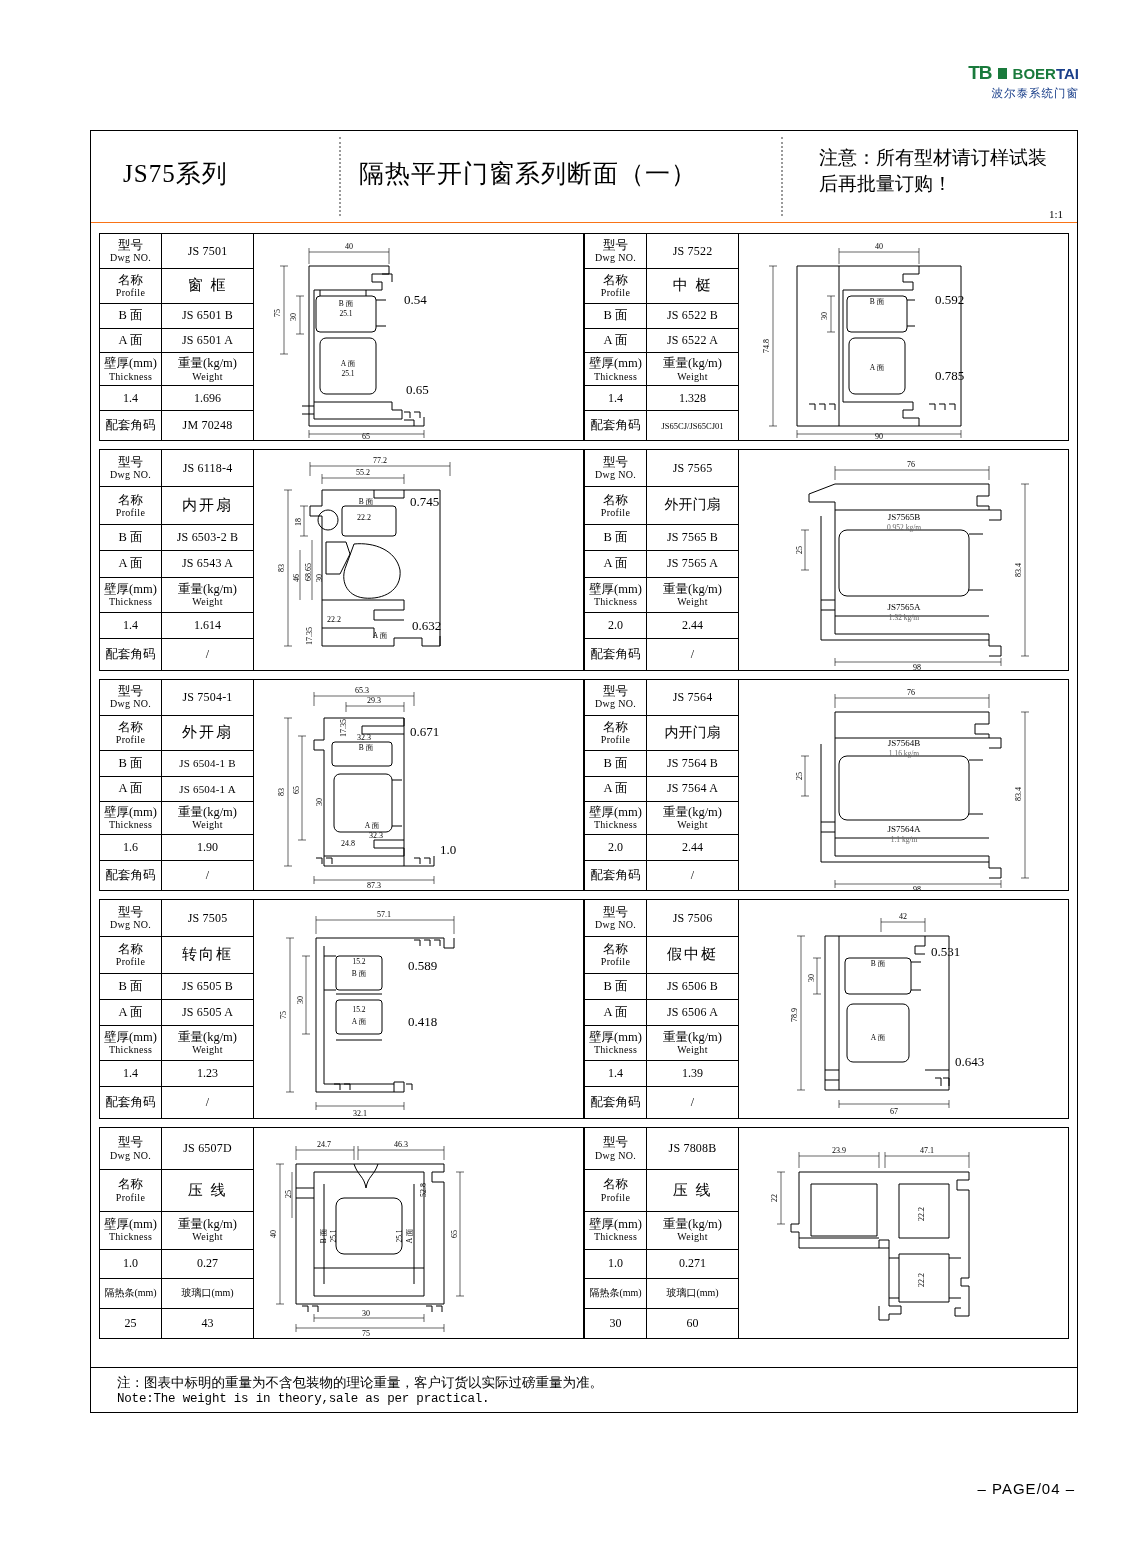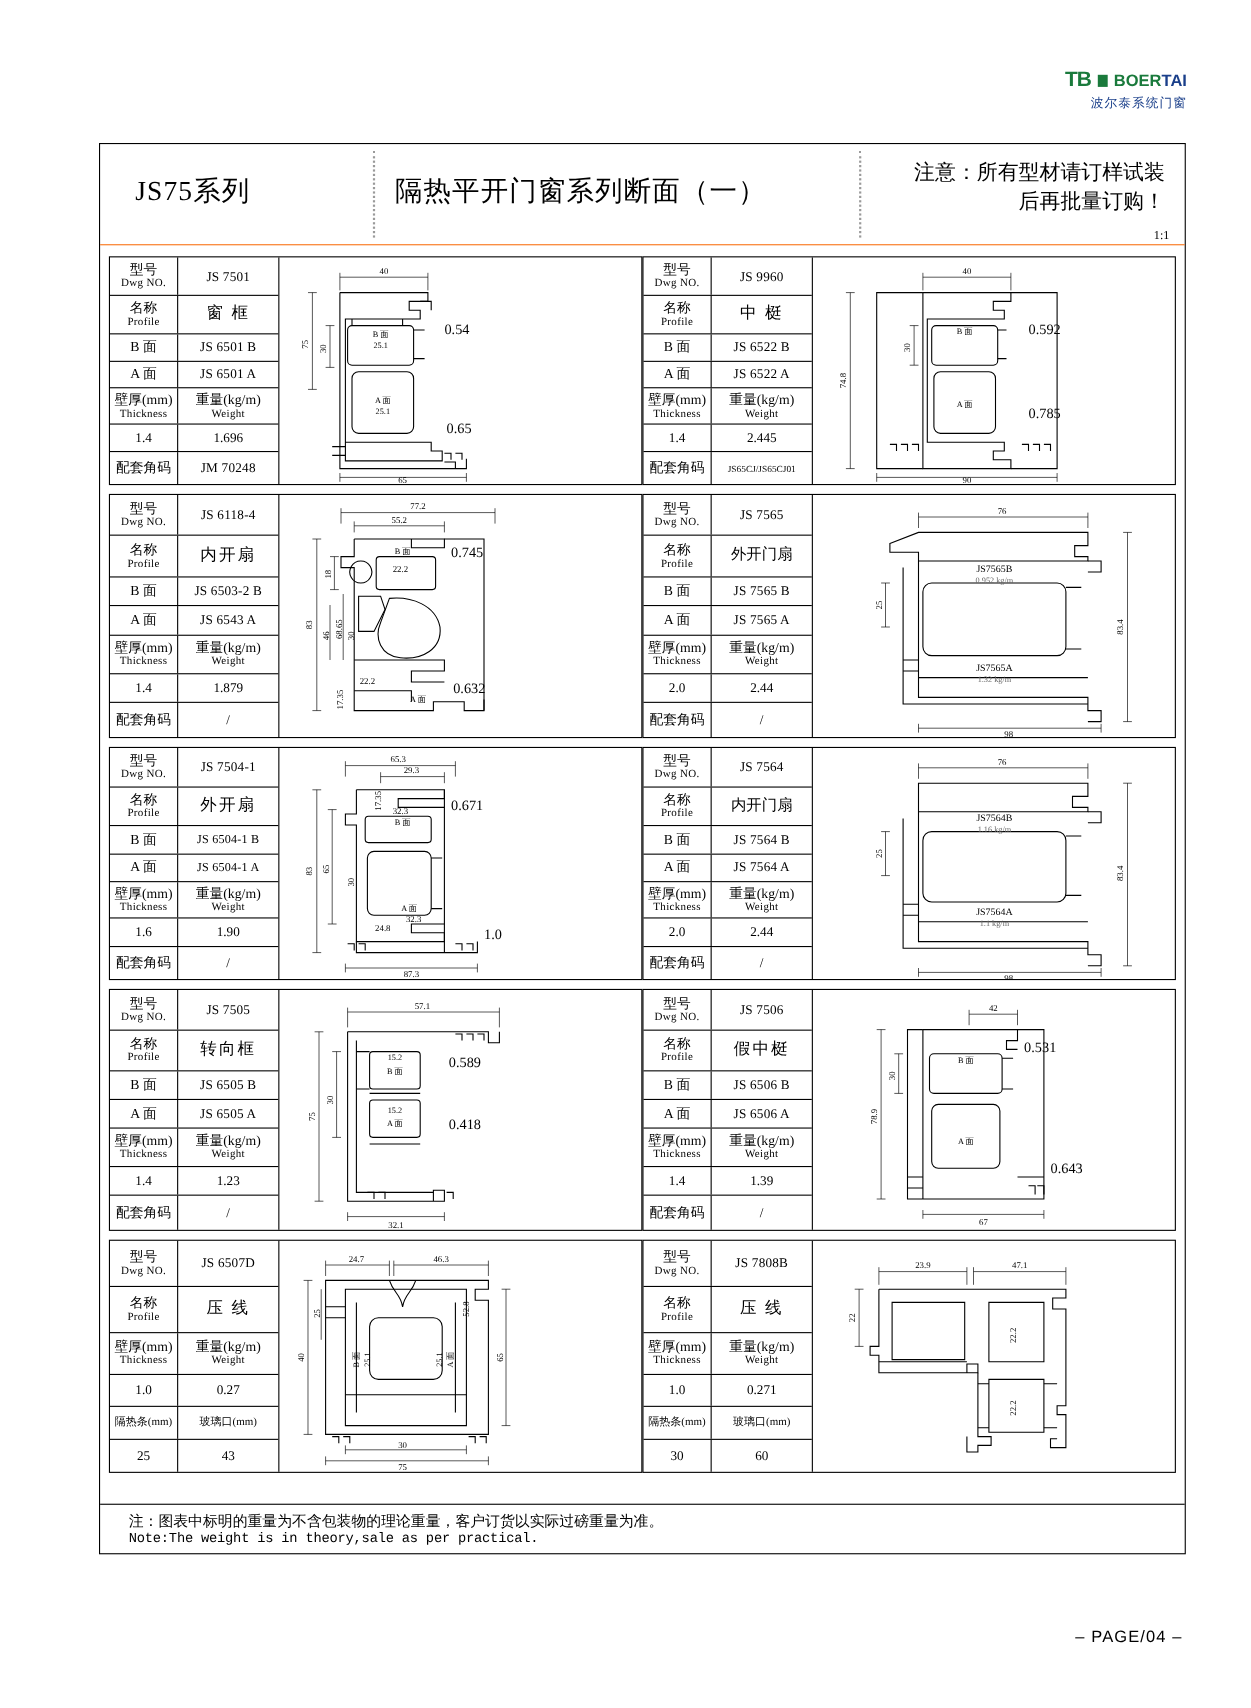--- a/index.html
+++ b/index.html
@@ -15,21 +15,21 @@
   .logo-sub{font-family:"Liberation Sans",sans-serif;font-size:11.5px;color:#1a3f8a;letter-spacing:1px;margin-top:2px;}
 
   
   .sheet{position:absolute;left:90px;top:130px;width:988px;height:1283px;border:1px solid #000;box-sizing:border-box;}
 
   
   .title-band{position:relative;height:92px;border-bottom:1px solid #f97316;box-sizing:border-box;}
   .series{position:absolute;left:32px;top:26px;font-size:25px;letter-spacing:1px;}
   .sect-title{position:absolute;left:268px;top:26px;font-size:25px;letter-spacing:1px;}
   .vdots{position:absolute;top:6px;bottom:6px;width:0;border-left:2px dotted #9a9a9a;}
-  .note{position:absolute;right:18px;top:14px;width:240px;font-size:19px;line-height:1.35;text-align:right;}
+  .note{position:absolute;right:18px;top:14px;width:240px;font-size:19px;line-height:1.35;text-align:left;}
   .scale{position:absolute;right:14px;bottom:2px;font-size:11px;font-family:"Liberation Serif",serif;}
 
   
   .grid{position:relative;padding:10px 8px 0 8px;}
   .row{display:flex;justify-content:space-between;}
   .cell{width:488px;box-sizing:border-box;position:relative;margin-bottom:8px;border-radius:12px;}
   .cell-inner{display:flex;border:1px solid #000;box-sizing:border-box;height:100%;}
 
   
   .spec{width:154px;border-right:1px solid #000;box-sizing:border-box;font-size:11px;}
@@ -194,21 +194,21 @@
 
       <div class="cell" style="height:208px">
         <div class="cell-inner">
           <div class="spec">
             <div class="r" style="height:17%">
                 <div class="k">
                   <span class="cn">型号</span>
                   <span class="en">Dwg NO.</span>
                 </div>
                 <div class="v">
-                  <span class="vcode">JS 9960</span>
+                  <span class="vcode">JS 7522</span>
                 </div>
               </div>
             <div class="r" style="height:17%">
                 <div class="k">
                   <span class="cn">名称</span>
                   <span class="en">Profile</span>
                 </div>
                 <div class="v">
                   <span class="cn big">中 梃</span>
                 </div>
@@ -237,21 +237,21 @@
                 <div class="v">
                   <span class="cn">重量(kg/m)</span>
                   <span class="en">Weight</span>
                 </div>
               </div>
             <div class="r" style="height:12%">
                 <div class="k">
                   <span class="vnum">1.4</span>
                 </div>
                 <div class="v">
-                  <span class="vnum">2.445</span>
+                  <span class="vnum">1.328</span>
                 </div>
               </div>
             <div class="r" style="height:14%">
                 <div class="k">
                   <span class="cn">配套角码</span>
                 </div>
                 <div class="v">
                   <span class="vcode sm">JS65CJ/JS65CJ01</span>
                 </div>
               </div>
@@ -339,21 +339,21 @@
                 <div class="v">
                   <span class="cn">重量(kg/m)</span>
                   <span class="en">Weight</span>
                 </div>
               </div>
             <div class="r" style="height:12%">
                 <div class="k">
                   <span class="vnum">1.4</span>
                 </div>
                 <div class="v">
-                  <span class="vnum">1.879</span>
+                  <span class="vnum">1.614</span>
                 </div>
               </div>
             <div class="r" style="height:14%">
                 <div class="k">
                   <span class="cn">配套角码</span>
                 </div>
                 <div class="v">
                   <span class="vcode">/</span>
                 </div>
               </div>

